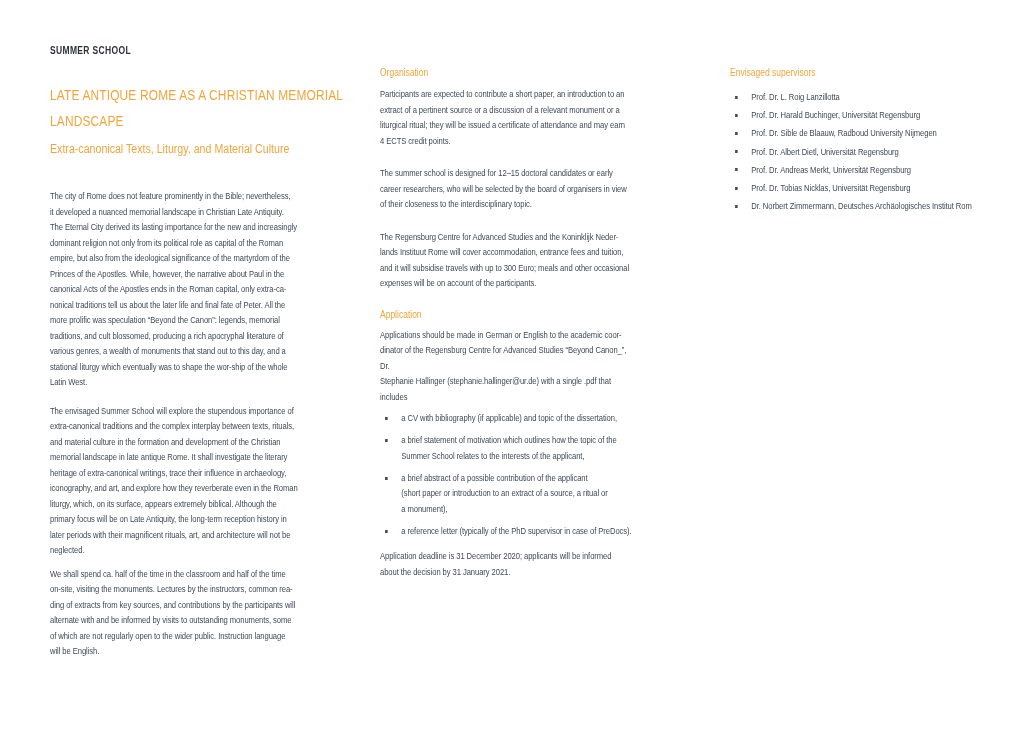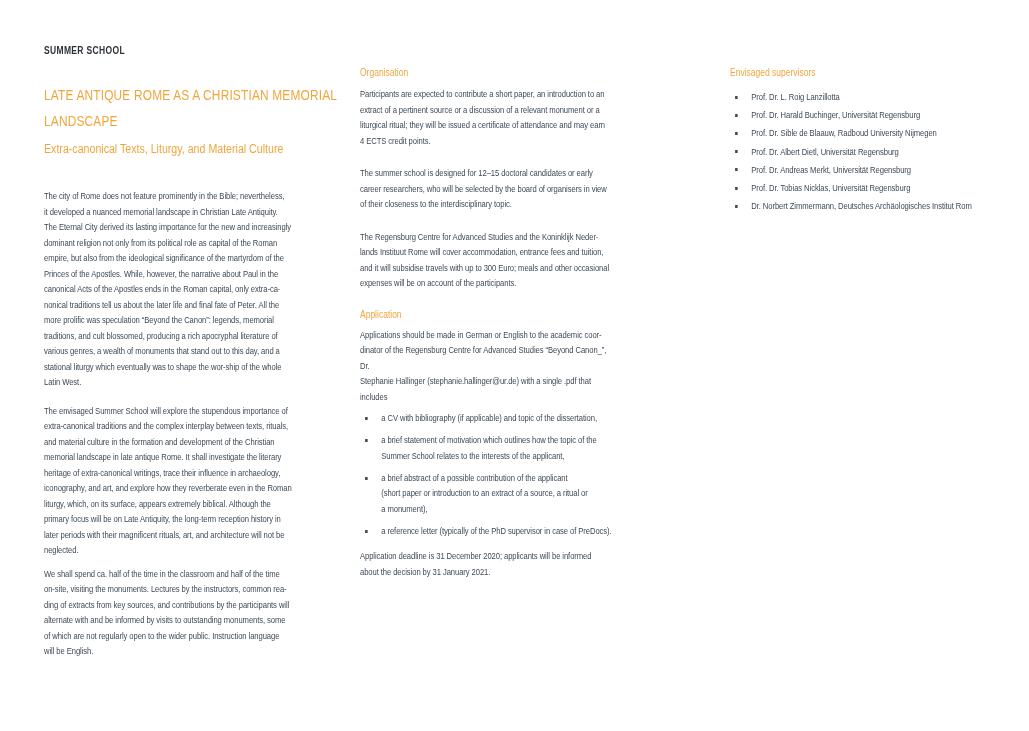--- a/index.html
+++ b/index.html
@@ -80,21 +80,21 @@
   }
   .sup-list { margin-top: 9px; }
   .sup-row { margin-bottom: 0; }
   .sup-text { line-height: 18.2px; }
   .sup-row .dot { margin-top: 7.5px; }
   .deadline { margin-top: 10px; }
 </style>
 </head>
 <body>
 
-<div class="col" style="left:44px; top:44px;">
+<div class="col" style="left:50px; top:44px;">
   <div class="scale" style="width:360px;">
     <div class="eyebrow">SUMMER SCHOOL</div>
     <h1 class="title">LATE ANTIQUE ROME AS A CHRISTIAN MEMORIAL
 LANDSCAPE</h1>
     <h2 class="subtitle">Extra-canonical Texts, Liturgy, and Material Culture</h2>
     <p class="body-text lines p-gap-xl">The city of Rome does not feature prominently in the Bible; nevertheless,
 it developed a nuanced memorial landscape in Christian Late Antiquity.
 The Eternal City derived its lasting importance for the new and increasingly
 dominant religion not only from its political role as capital of the Roman
 empire, but also from the ideological significance of the martyrdom of the
@@ -118,21 +118,21 @@
 neglected.</p>
     <p class="body-text lines p-gap-sm">We shall spend ca. half of the time in the classroom and half of the time
 on-site, visiting the monuments. Lectures by the instructors, common rea-
 ding of extracts from key sources, and contributions by the participants will
 alternate with and be informed by visits to outstanding monuments, some
 of which are not regularly open to the wider public. Instruction language
 will be English.</p>
   </div>
 </div>
 
-<div class="col" style="left:360px; top:66px;">
+<div class="col" style="left:380px; top:66px;">
   <div class="scale" style="width:340px;">
     <h3 class="section-heading">Organisation</h3>
     <p class="body-text lines p-gap-sm">Participants are expected to contribute a short paper, an introduction to an
 extract of a pertinent source or a discussion of a relevant monument or a
 liturgical ritual; they will be issued a certificate of attendance and may earn
 4 ECTS credit points.</p>
     <p class="body-text lines p-gap-lg">The summer school is designed for 12–15 doctoral candidates or early
 career researchers, who will be selected by the board of organisers in view
 of their closeness to the interdisciplinary topic.</p>
     <p class="body-text lines p-gap-lg">The Regensburg Centre for Advanced Studies and the Koninklijk Neder-

